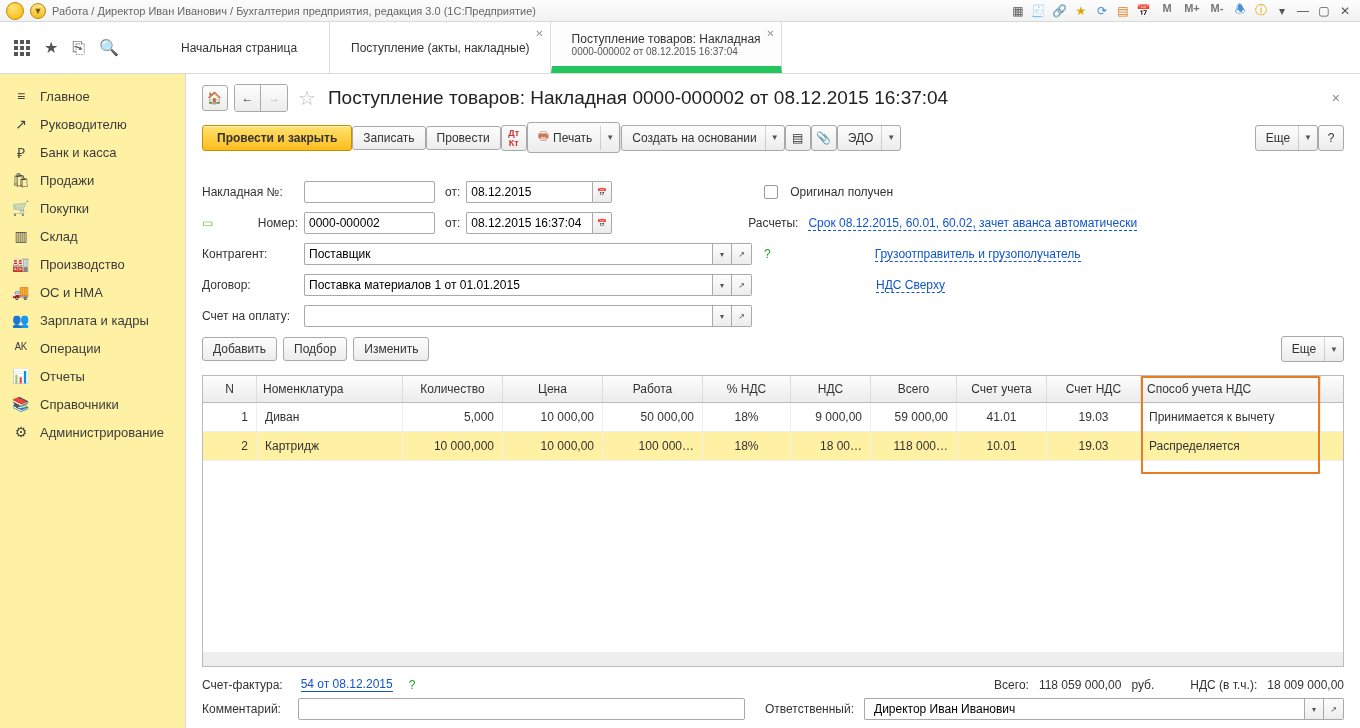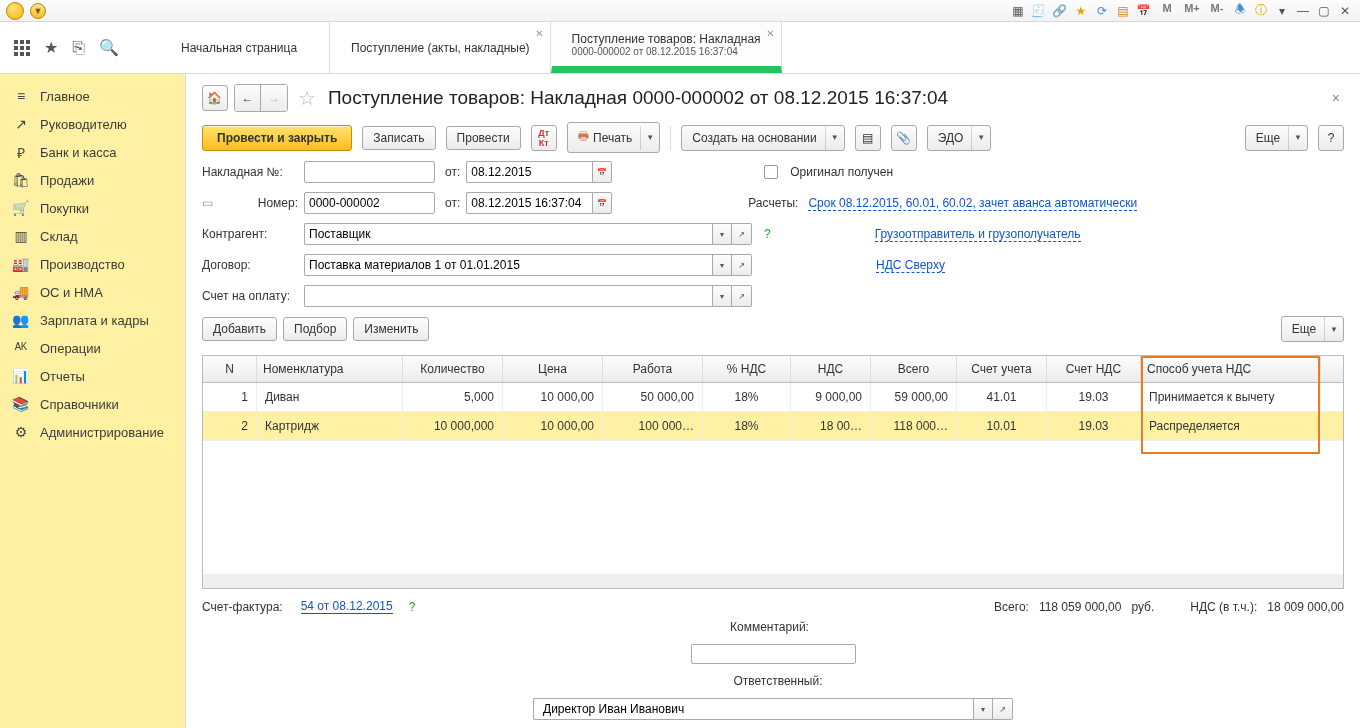--- a/index.html
+++ b/index.html
@@ -27,21 +27,21 @@
   .sidebar .item{display:flex;align-items:center;gap:10px;height:28px;padding:0 12px;font-size:13px;color:#3b3b3b;cursor:pointer;}
   .sidebar .item .ic{width:18px;text-align:center;font-size:14px;color:#444;}
   .content{flex:1;display:flex;flex-direction:column;padding:10px 16px 8px 16px;overflow:hidden;}
   .titlebar{display:flex;align-items:center;gap:6px;margin-bottom:10px;}
   .btn, .btn-small{border:1px solid #a9a9a9;border-radius:3px;background:linear-gradient(#fdfdfd,#ececec);padding:4px 10px;font:12px Arial;color:#333;cursor:pointer;display:inline-flex;align-items:center;gap:4px;}
   .btn-small{padding:0;width:26px;height:26px;justify-content:center;}
   .btn-dd{border-left:1px solid rgba(0,0,0,0.15);padding:0 5px;margin:-4px -10px -4px 4px;height:24px;display:flex;align-items:center;font-size:8px;color:#555;}
   .btn-primary{background:linear-gradient(#ffe26f,#fdbd1e);border-color:#c38f00;padding:5px 14px;font-weight:bold;box-shadow:inset 0 1px 0 #fff7c2;}
   .doc-title{font:400 19px Arial;color:#222;margin-left:2px;}
   .close-x{margin-left:auto;color:#888;font-size:14px;cursor:pointer;padding:2px 4px;}
-  .toolbar{display:flex;align-items:center;gap:10px;margin-bottom:8px;}
+  .toolbar{display:flex;align-items:center;margin-bottom:28px;}
   .field-row{display:flex;align-items:center;margin-bottom:9px;gap:6px;}
   .label{display:inline-block;min-width:96px;font-size:12px;color:#333;text-align:left;}
   input.text{border:1px solid #a9a9a9;border-radius:2px;height:22px;padding:2px 4px;font:12px Arial;background:#fff;}
   .combo{display:flex;}
   .combo input{border-right:none;border-radius:2px 0 0 2px;}
   .combo .cb{width:20px;height:22px;border:1px solid #a9a9a9;background:linear-gradient(#fdfdfd,#ececec);display:flex;align-items:center;justify-content:center;font-size:8px;color:#555;cursor:pointer;}
   .combo .cb + .cb{border-left:none;}
   .combo .cb:last-child{border-radius:0 2px 2px 0;}
   .chk{width:14px;height:14px;border:1px solid #999;border-radius:2px;display:inline-block;}
   a.link{color:#1155cc;border-bottom:1px dashed;text-decoration:none;}
@@ -64,20 +64,21 @@
   .footer .lbl{color:#333;}
   .money{font-variant-numeric:tabular-nums;}
   .sep-v{width:1px;background:#ddd;height:24px;}
 </style>
 </head>
 <body>
 
 <div class="app-bar">
   <div class="orb"></div>
   <div class="down-btn">▼</div>
+  <span class="title">Работа / Директор Иван Иванович / Бухгалтерия предприятия, редакция 3.0  (1С:Предприятие)</span>
   <div class="tb">
     <span class="ic">▦</span>
     <span class="ic">🧾</span>
     <span class="ic">🔗</span>
     <span class="ic" style="color:#e0a400">★</span>
     <span class="ic" style="color:#4a90d9">⟳</span>
     <span class="ic" style="color:#e27d1c">▤</span>
     <span class="ic" style="color:#e27d1c">📅</span>
     <span class="m-btn">M</span>
     <span class="m-btn">M+</span>
@@ -342,21 +343,21 @@
       <a href="#" class="link solid" style="margin-left:8px;">54 от 08.12.2015</a>
       <span style="color:#1aa321;margin-left:6px;cursor:pointer;">?</span>
       <span class="spacer"></span>
       <span class="lbl">Всего:</span>
       <span class="money">118 059 000,00</span>
       <span>руб.</span>
       <span style="width:16px"></span>
       <span class="lbl">НДС (в т.ч.):</span>
       <span class="money">18 009 000,00</span>
     </div>
-    <div class="footer" style="padding-top:6px;flex-direction:column;">
+    <div class="footer" style="padding-top:6px;">
       <span class="lbl" style="min-width:86px">Комментарий:</span>
       <input class="text" style="flex: 1 1 0%;">
       <span class="lbl" style="margin-left:10px">Ответственный:</span>
       <div class="combo">
           <input class="text" style="width: 440px; padding-left: 9px;" value="Директор Иван Иванович">
           <div class="cb">▾</div>
           <div class="cb">↗</div>
         </div>
     </div>
   </div>

